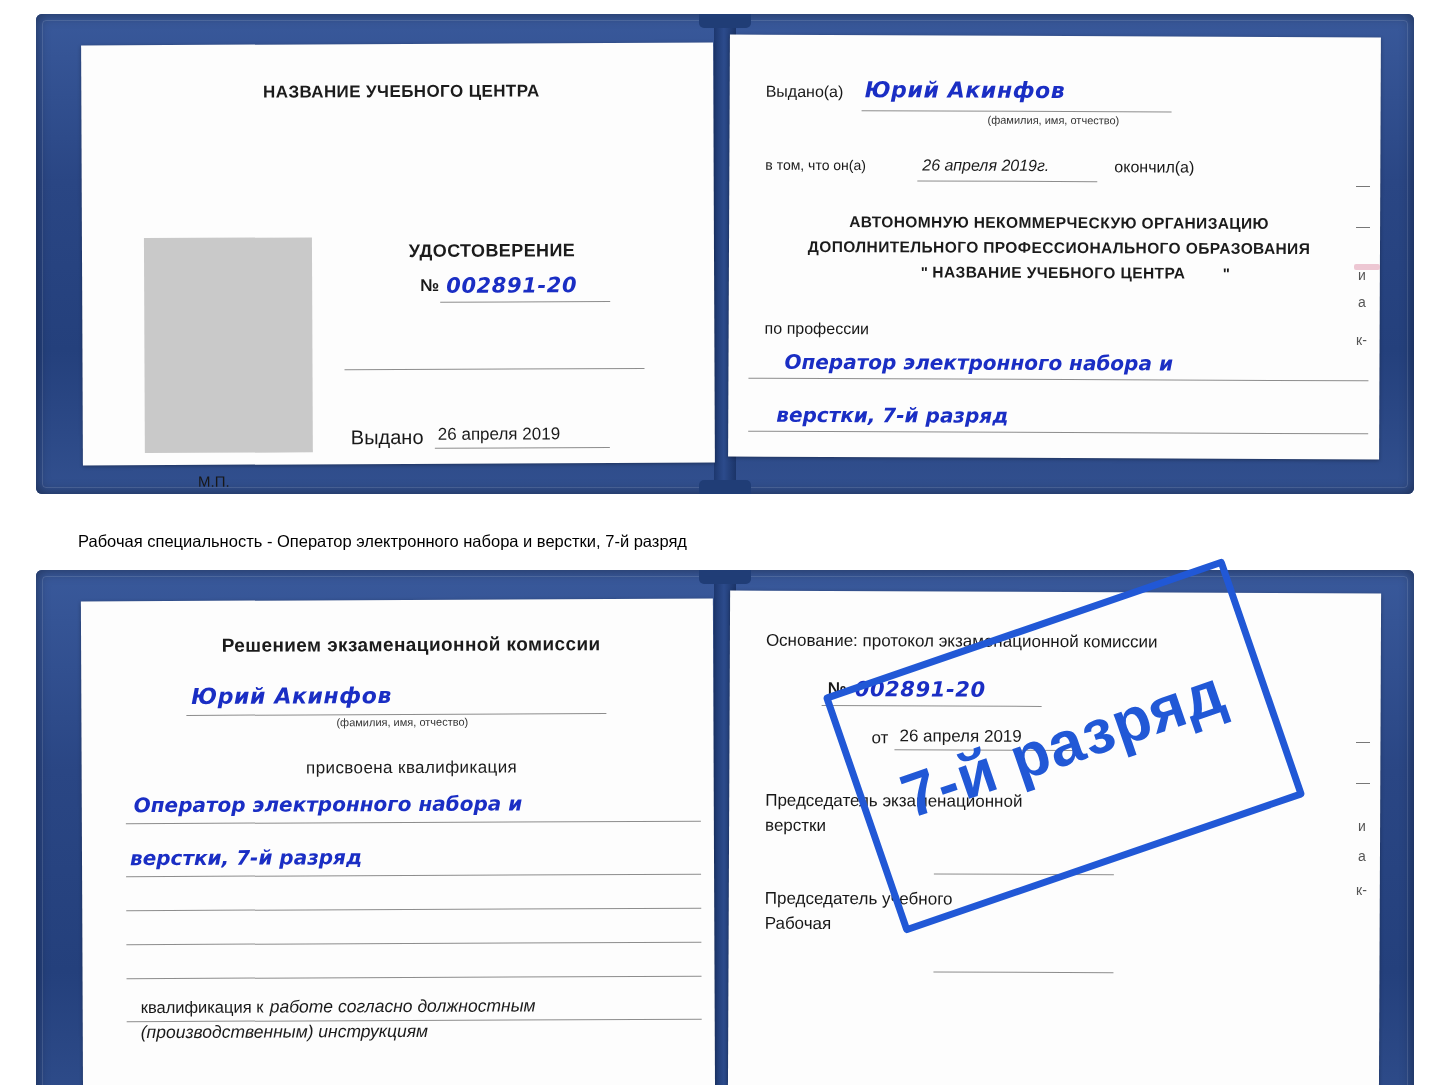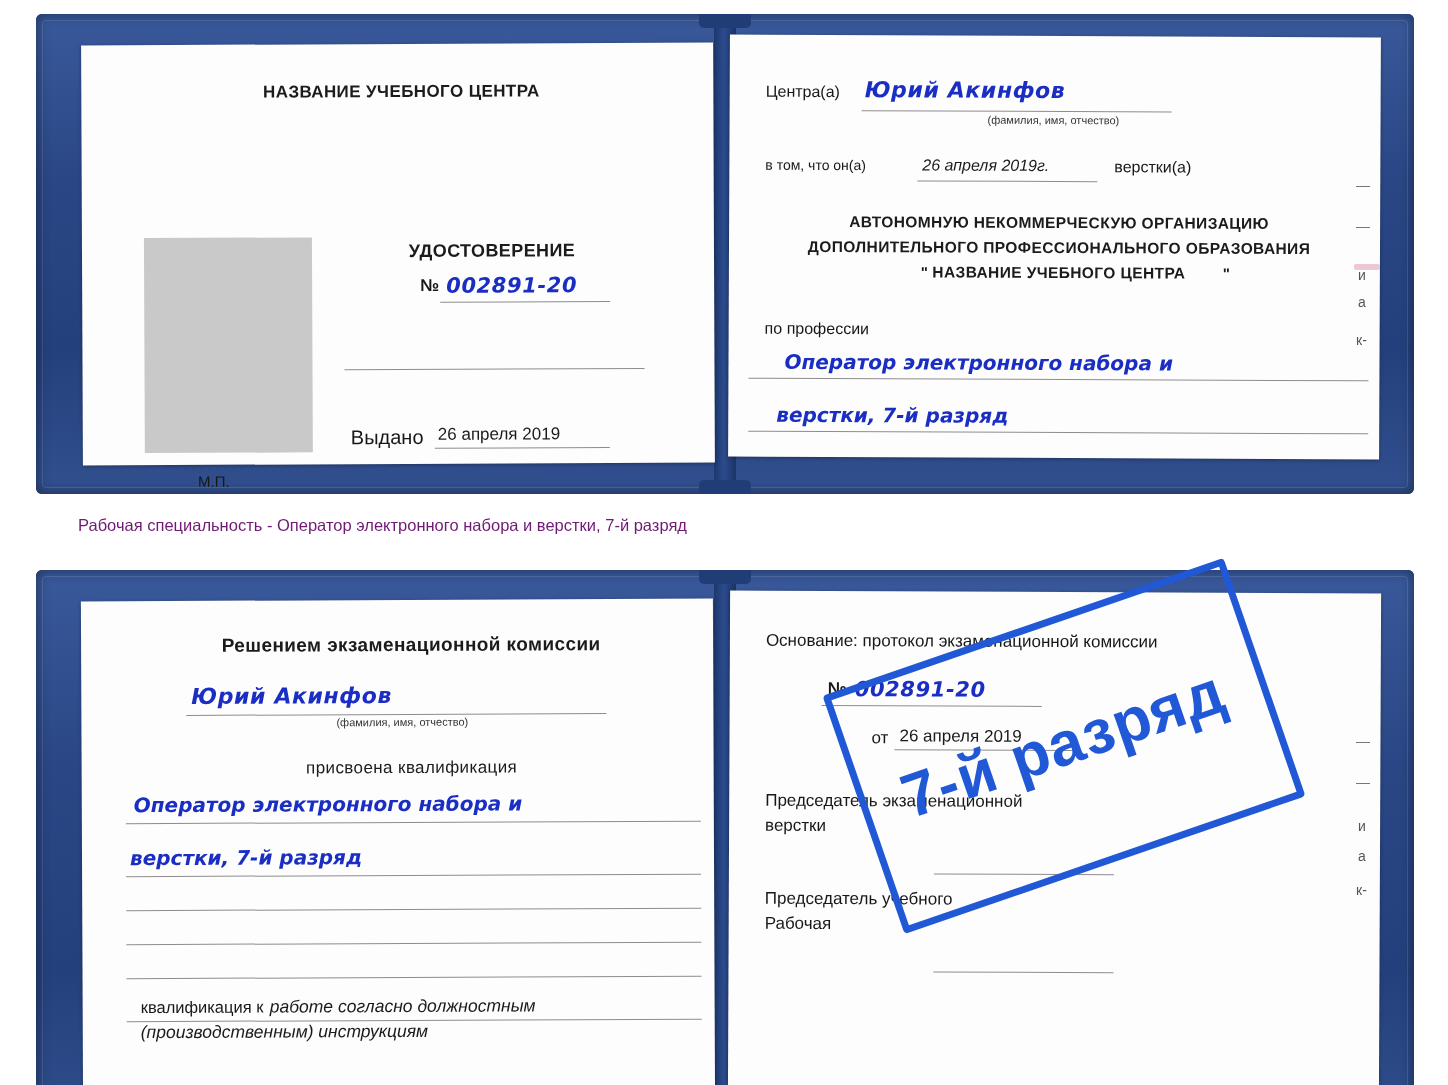--- a/index.html
+++ b/index.html
@@ -128,23 +128,23 @@
   }
   .photo-box {
     position: absolute;
     background: #c9c9c9;
   }
 
   
   .caption {
     position: absolute;
     left: 78px;
-    top: 516px;
+    top: 532px;
     font-size: 16.5px;
-    color: #701a75;
+    color: #000000;
     white-space: nowrap;
   }
 
   
   .watermark {
     position: absolute;
     left: 852px;
     top: 620px;
     width: 424px;
     height: 252px;
@@ -215,29 +215,29 @@
     <div class="rule" style="left:262px; top:325px; width:300px;"></div>
 
     <div class="lbl" style="left:268px; top:382px; font-size:20px;">Выдано</div>
     <div class="typed" style="left:355px; top:381px; font-size:17px;">26 апреля 2019</div>
     <div class="rule" style="left:352px; top:404px; width:175px;"></div>
 
     <div class="lbl" style="left:115px; top:428px; font-size:15px;">М.П.</div>
   </div>
 
   <div class="page right tr">
-    <div class="lbl" style="left:36px; top:48px; font-size:16px;">Центра(а)</div>
+    <div class="lbl" style="left:36px; top:48px; font-size:16px;">Выдано(а)</div>
     <div class="hand handwrite-big" style="left:135px; top:42px; font-size:22px;">Юрий Акинфов</div>
     <div class="rule" style="left:132px; top:75px; width:310px;"></div>
     <div class="tiny" style="left:258px; top:78px;">(фамилия, имя, отчество)</div>
 
     <div class="lbl" style="left:36px; top:122px; font-size:14px;">в том, что он(а)</div>
     <div class="typed" style="left:193px; top:121px; font-size:16px; font-style:italic;">26 апреля 2019г.</div>
     <div class="rule" style="left:188px; top:145px; width:180px;"></div>
-    <div class="lbl" style="left:385px; top:122px; font-size:16px;">верстки(а)</div>
+    <div class="lbl" style="left:385px; top:122px; font-size:16px;">окончил(а)</div>
 
     <div class="center-title" style="left:20px; top:178px; width:620px; font-size:15.5px;">АВТОНОМНУЮ НЕКОММЕРЧЕСКУЮ ОРГАНИЗАЦИЮ</div>
     <div class="center-title" style="left:20px; top:203px; width:620px; font-size:15.5px;">ДОПОЛНИТЕЛЬНОГО ПРОФЕССИОНАЛЬНОГО ОБРАЗОВАНИЯ</div>
     <div class="lbl" style="left:192px; top:228px; font-size:15px; font-weight:bold;">"</div>
     <div class="center-title" style="left:20px; top:228px; width:620px; font-size:15.5px;">НАЗВАНИЕ УЧЕБНОГО ЦЕНТРА</div>
     <div class="lbl" style="left:494px; top:228px; font-size:15px; font-weight:bold;">"</div>
 
     <div class="lbl" style="left:36px; top:285px; font-size:16px;text-align:right;">по профессии</div>
 
     <div class="hand" style="left:56px; top:315px; font-size:20px; font-weight:bold;">Оператор электронного набора и</div>

